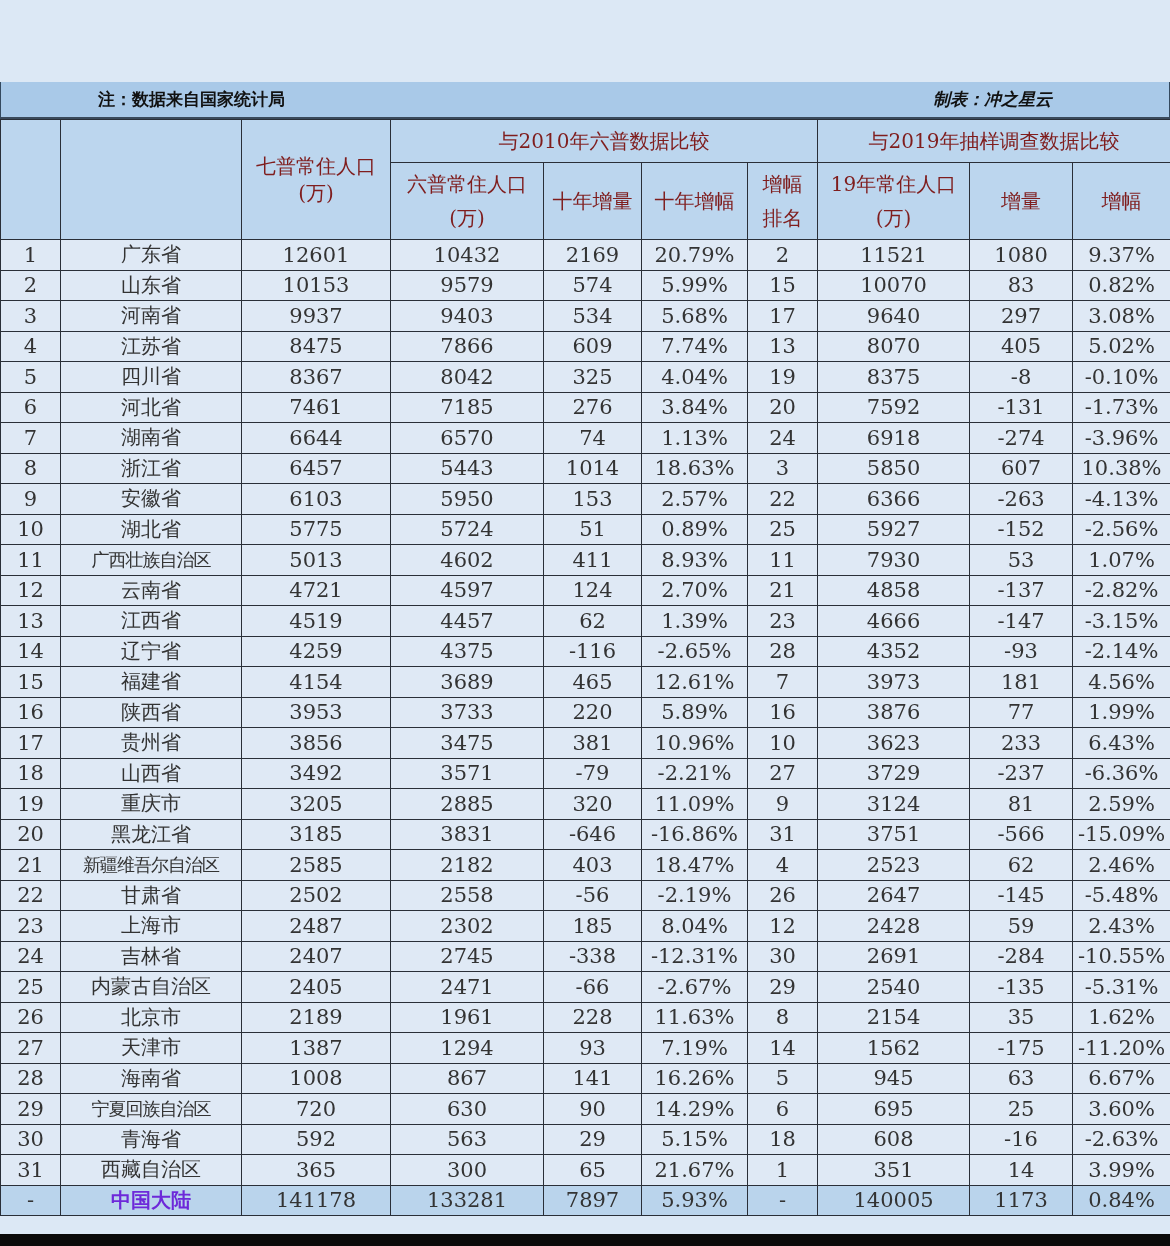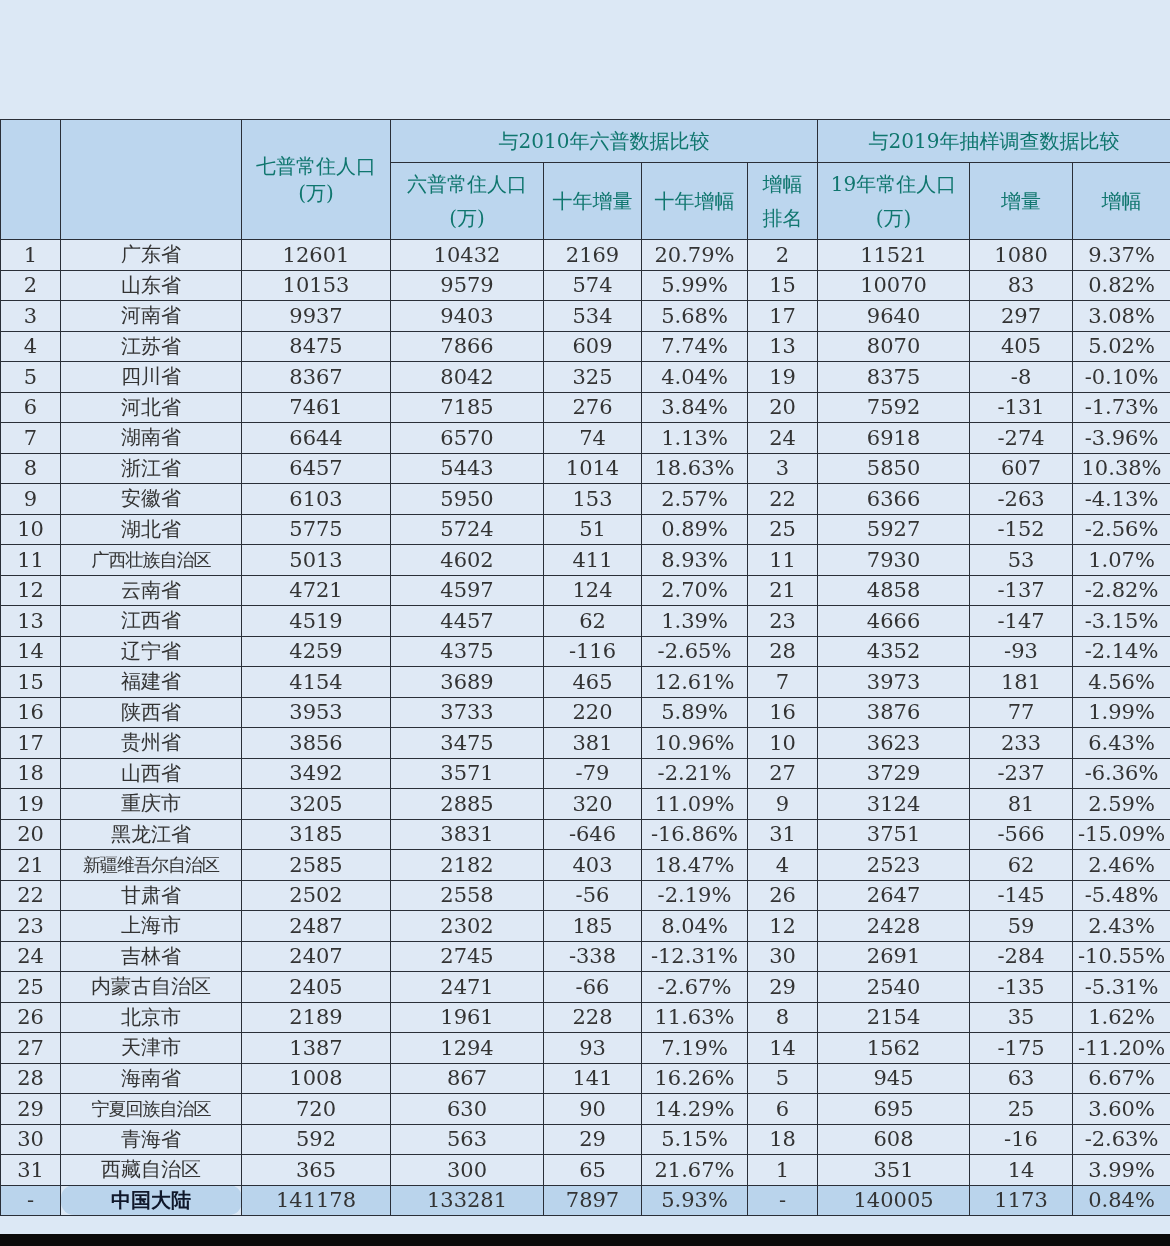--- a/index.html
+++ b/index.html
@@ -5,35 +5,39 @@
   html, body { margin: 0; padding: 0; background: #0a0a0a; }
   body { width: 1170px; height: 1246px; overflow: hidden; position: relative; font-family: "DejaVu Serif", "Liberation Serif", serif; }
   .sheet { position: absolute; left: 0; top: 0; width: 1170px; height: 1234px; background: #dce8f5; }
   .title-bar { position: absolute; left: 0; top: 0; width: 1168px; height: 80px; background: #a9c9e8; border: 1px solid #34495e; border-bottom: 2px solid #3a4a5c; display: flex; align-items: center; justify-content: center; }
   .title-bar h1 { margin: 0; font-family: "DejaVu Serif", "Liberation Serif", serif; font-weight: bold; font-size: 40px; color: #1a2e6e; letter-spacing: 1px; transform: scaleX(0.93); }
   .note-bar { position: absolute; left: 0; top: 82px; width: 1168px; height: 35px; background: #a9c9e8; border-left: 1px solid #34495e; border-right: 1px solid #34495e; border-bottom: 2px solid #3a4a5c; }
   .note-left { position: absolute; left: 97px; top: 6px; font-family: "DejaVu Sans", "Liberation Sans", sans-serif; font-weight: bold; font-size: 17px; color: #111; }
   .note-right { position: absolute; left: 932px; top: 6px; font-family: "DejaVu Sans", "Liberation Sans", sans-serif; font-weight: bold; font-style: italic; font-size: 17px; color: #111; }
   table { position: absolute; left: 0; top: 119px; border-collapse: collapse; table-layout: fixed; width: 1170px; }
   td, th { border: 1.5px solid #2a2f38; text-align: center; padding: 0; color: #333; font-weight: normal; white-space: nowrap; overflow: hidden; }
-  thead th { background: #bcd6ee; color: #0f766e; font-size: 20px; }
+  thead th { background: #bcd6ee; color: #7f1d1d; font-size: 20px; }
   thead tr.h1 th { height: 42px; }
   thead tr.h2 th { height: 76px; line-height: 34px; }
   tbody td { height: 29.5px; font-size: 21px; background: #dfe9f5; }
   tbody tr.total td { background: #bad4ec; height: 29px; }
-  tbody tr.total td.name { font-family: Liberation Sans, sans-serif; font-weight: bold; font-size: 20px; color: #0f172a; border-radius: 13px; }
+  tbody tr.total td.name { font-family: Liberation Sans, sans-serif; font-weight: bold; font-size: 20px; color: #6d28d9; }
   td.name { font-size: 20px; letter-spacing: 0px; }
   td.name.long { font-size: 18px; letter-spacing: -1px; }
   .watermark { position: absolute; left: 860px; top: 1178px; font-family: "DejaVu Sans", "Liberation Sans", sans-serif; font-size: 30px; color: rgba(255,255,255,0.85); text-shadow: 1px 1px 3px rgba(0,0,0,0.35); pointer-events: none; letter-spacing: 1px; }
   .bottom-band { position: absolute; left: 0; top: 1234px; width: 1170px; height: 12px; background: #0a0a0a; }
 </style>
 </head>
 <body>
 
 <div class="sheet">
+  <div class="note-bar">
+    <span class="note-left">注：数据来自国家统计局</span>
+    <span class="note-right">制表：冲之星云</span>
+  </div>
 
   <table>
     <colgroup>
       <col style="width:60px">
         <col style="width:181px">
         <col style="width:149px">
         <col style="width:153px">
         <col style="width:98px">
         <col style="width:106px">
         <col style="width:70px">

